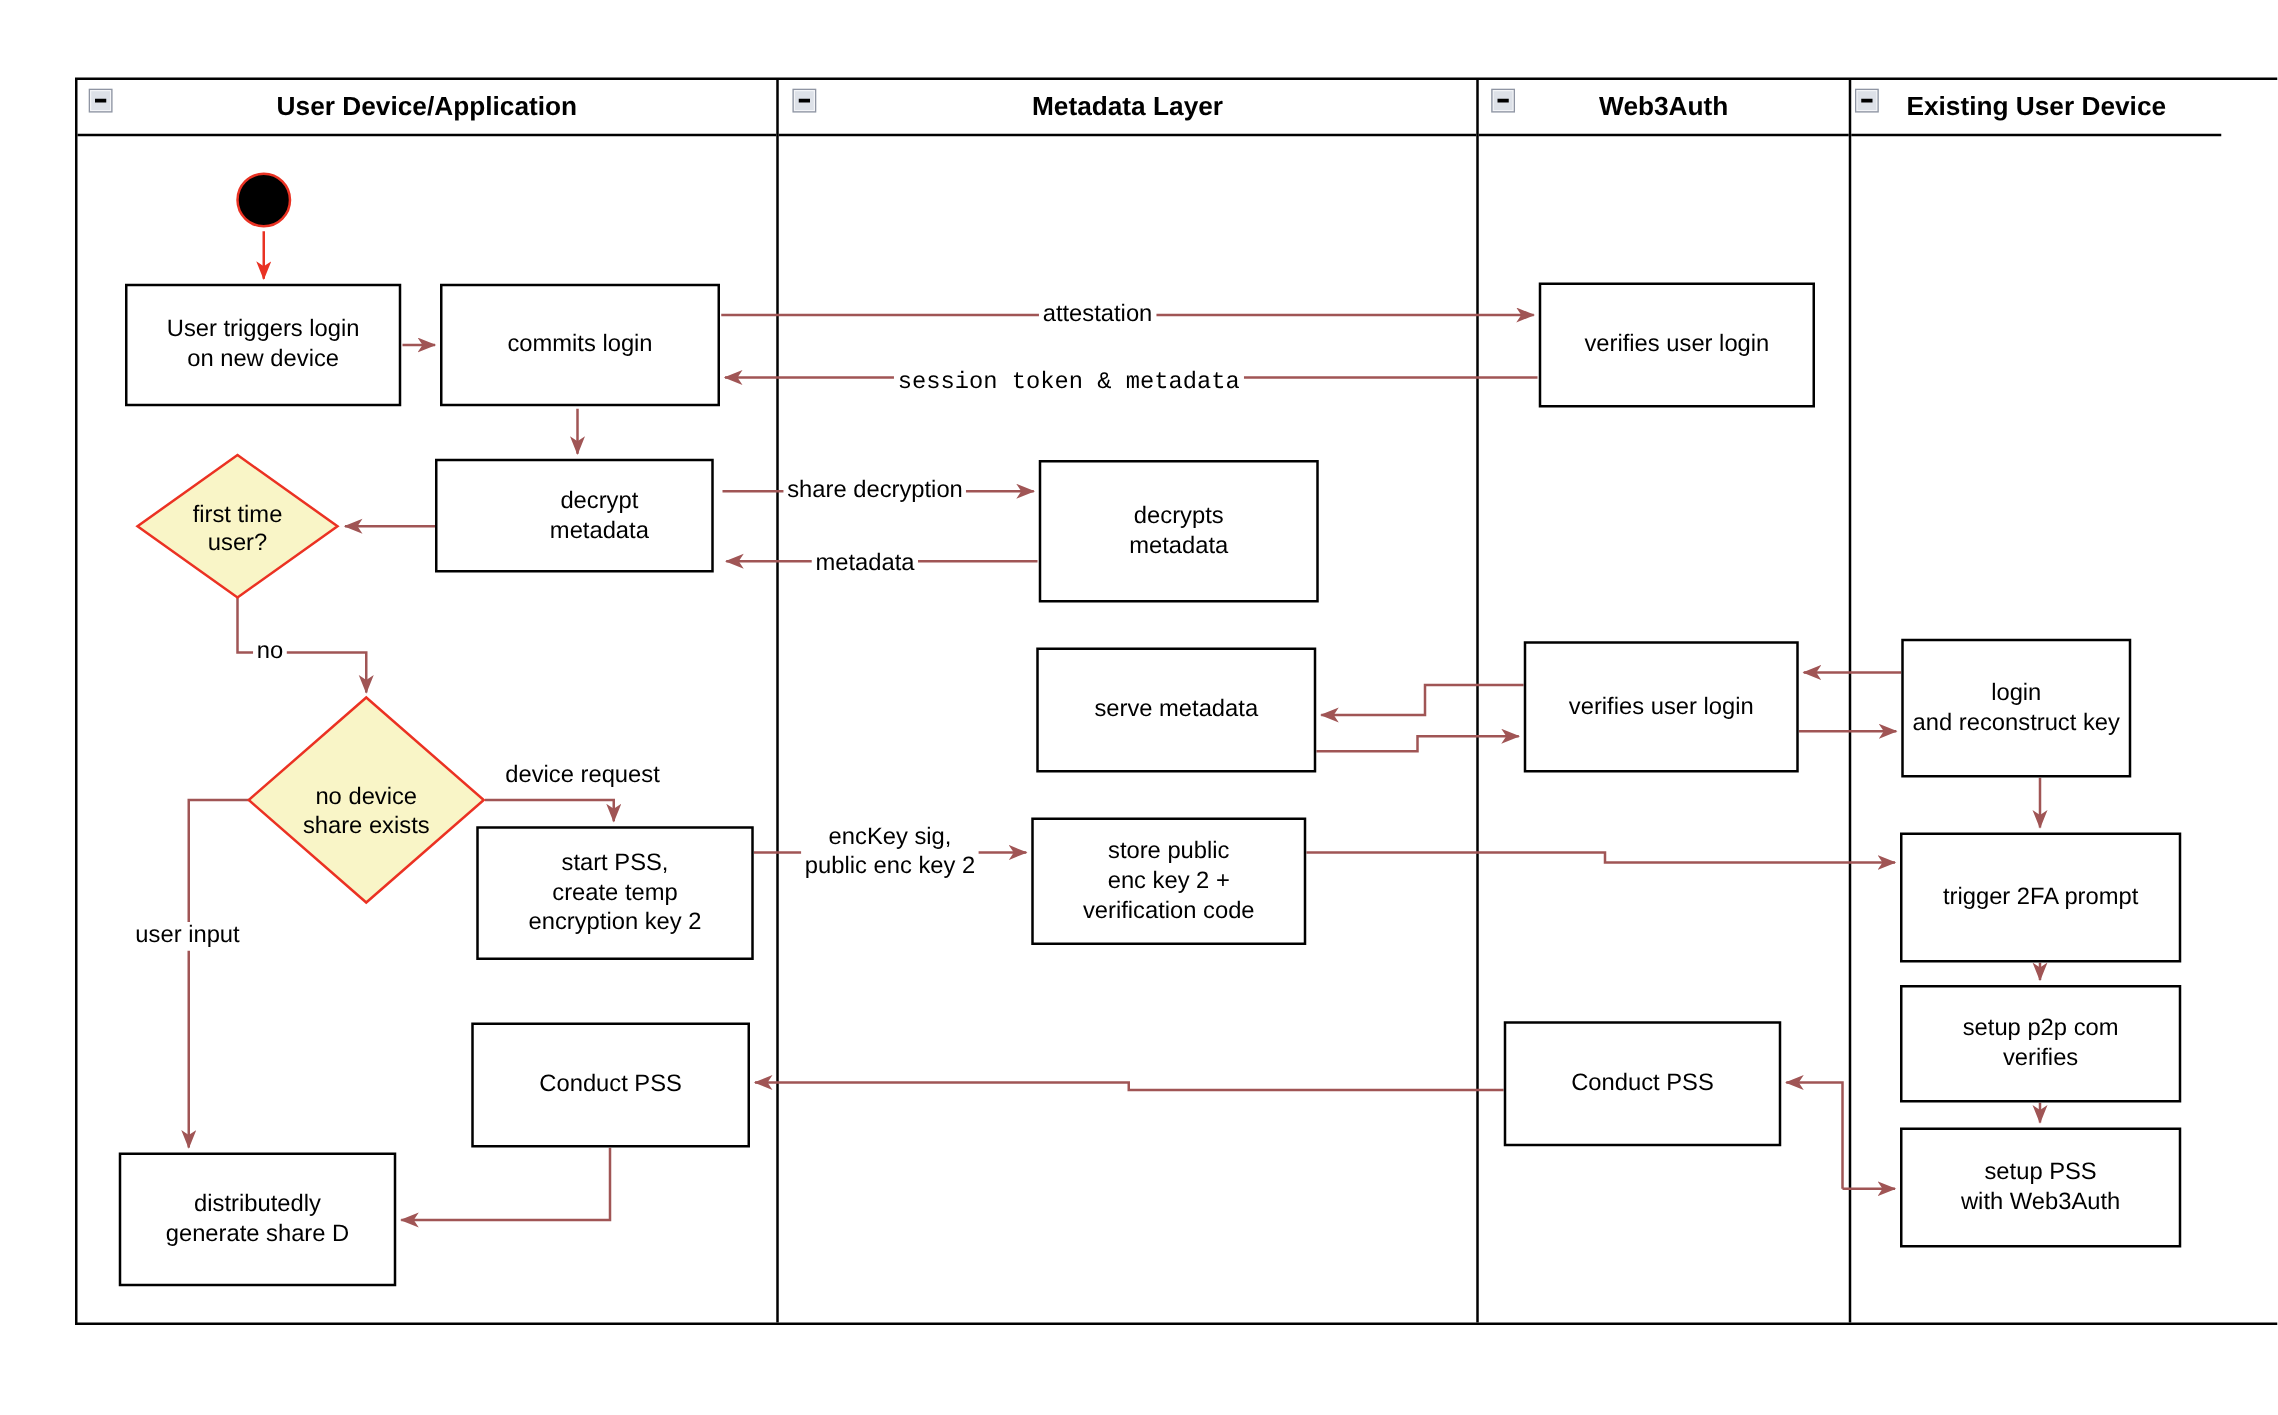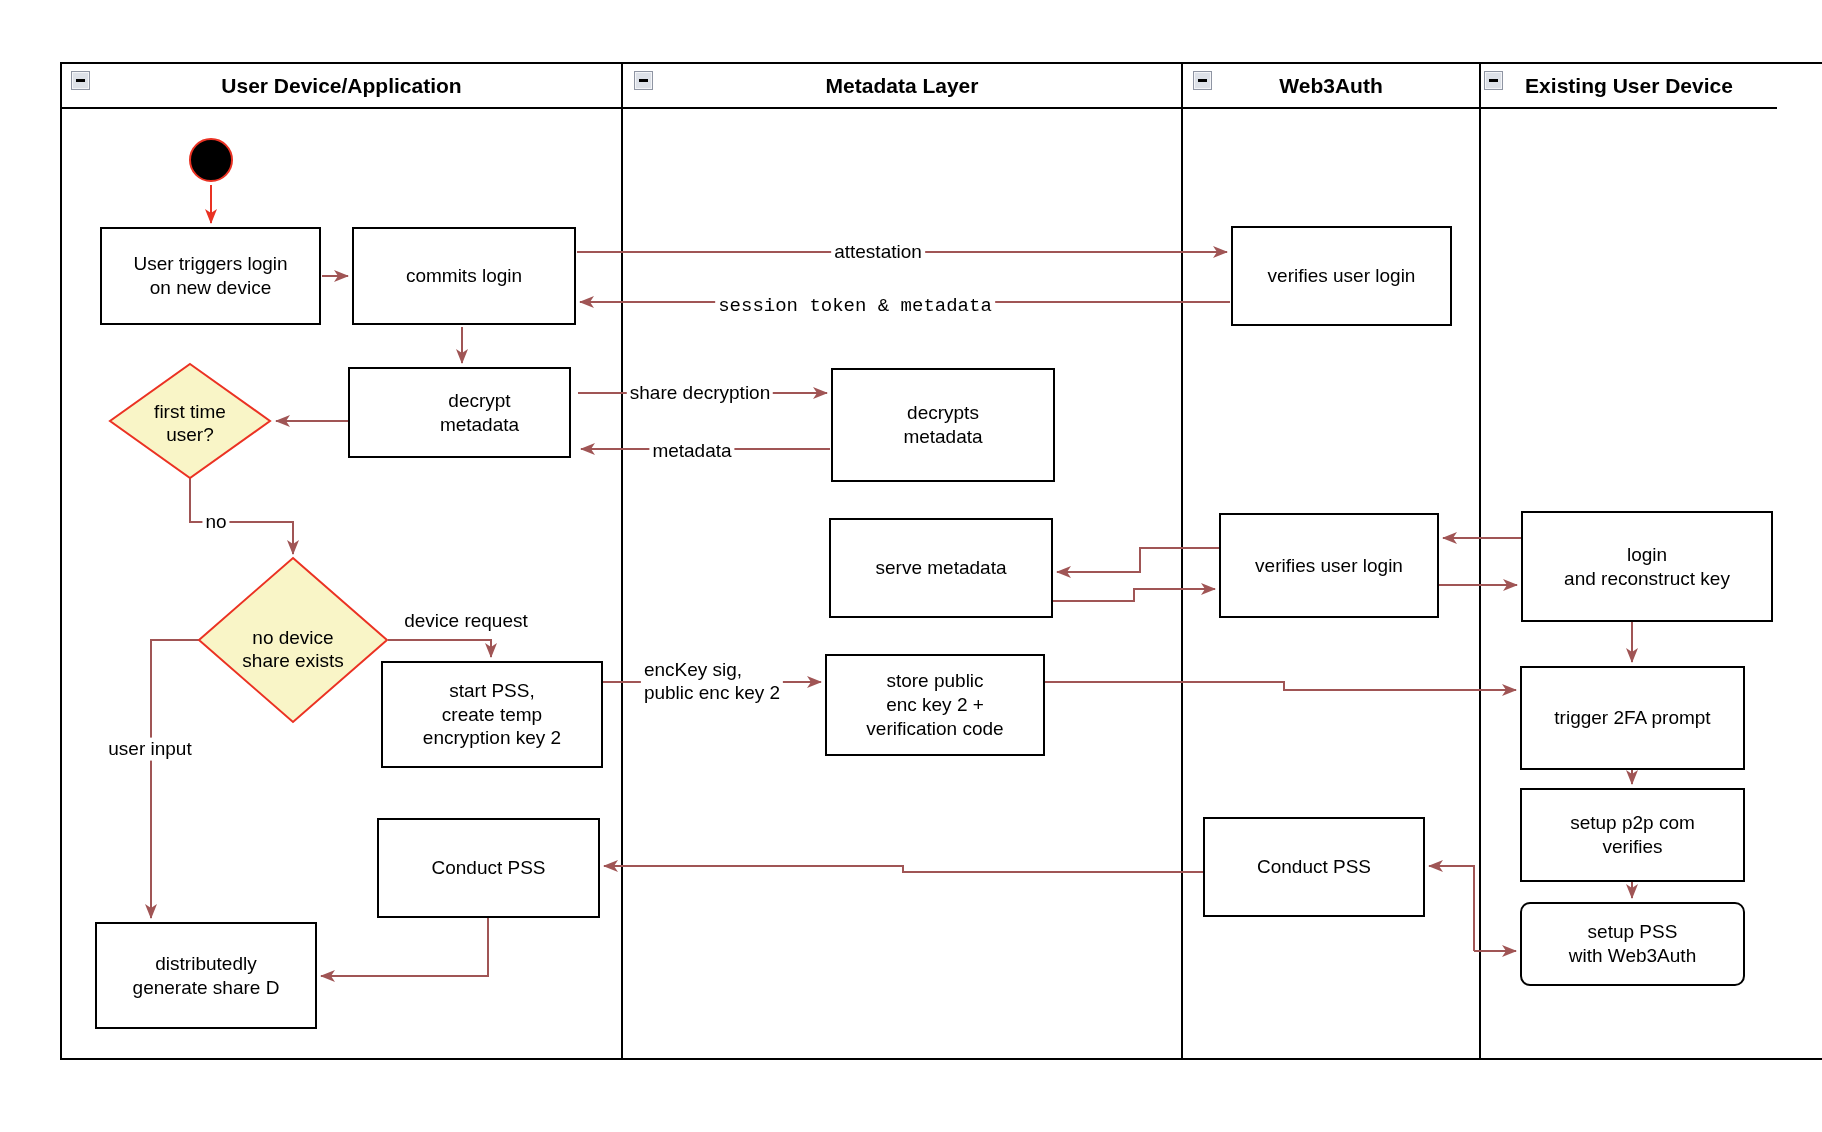--- a/index.html
+++ b/index.html
@@ -21,21 +21,21 @@
   .node{position:absolute;background:#fff;border:2px solid var(--box-border);box-sizing:border-box;
     display:flex;align-items:center;justify-content:center;text-align:center;
     font-size:19px;line-height:1.25;white-space:pre-line;z-index:3;}
   .decision-label{position:absolute;transform:translate(-50%,-50%);text-align:center;font-size:19px;
     line-height:1.2;white-space:pre-line;z-index:3;}
   
   #edges{position:absolute;left:0;top:0;z-index:2;}
   .edge{fill:none;stroke:var(--arrow);stroke-width:2;}
   .edge.hot{stroke:var(--highlight);}
   .edge-label{position:absolute;transform:translate(-50%,-50%);background:#fff;padding:0 3px;
-    font-size:19px;line-height:1.2;white-space:pre-line;z-index:4;}
+    font-size:19px;line-height:1.2;white-space:pre-line;text-align:center;z-index:4;}
   
   .start-node{position:absolute;left:189px;top:138px;width:44px;height:44px;border-radius:50%;
     background:#000;border:2px solid var(--highlight);box-sizing:border-box;z-index:3;}
 </style>
 </head>
 <body>
 
 <div id="canvas">
 
   <div class="pool">
@@ -122,32 +122,32 @@
   <div class="node" style="left:100px;top:227px;width:221px;height:98px;">User triggers login
 on new device</div>
   <div class="node" style="left:352px;top:227px;width:224px;height:98px;">commits login</div>
   <div class="node" style="left:1231px;top:226px;width:221px;height:100px;">verifies user login</div>
   <div class="node" style="left:348px;top:367px;width:223px;height:91px;padding-left:40px;">decrypt
 metadata</div>
   <div class="node" style="left:831px;top:368px;width:224px;height:114px;">decrypts
 metadata</div>
   <div class="node" style="left:829px;top:518px;width:224px;height:100px;">serve metadata</div>
   <div class="node" style="left:1219px;top:513px;width:220px;height:105px;">verifies user login</div>
-  <div class="node" style="left:1521px;top:511px;width:252px;height:111px;">login
+  <div class="node" style="left:1521px;top:511px;width:184px;height:111px;">login
 and reconstruct key</div>
   <div class="node" style="left:381px;top:661px;width:222px;height:107px;">start PSS,
 create temp
 encryption key 2</div>
   <div class="node" style="left:825px;top:654px;width:220px;height:102px;">store public
 enc key 2 +
 verification code</div>
   <div class="node" style="left:1520px;top:666px;width:225px;height:104px;">trigger 2FA prompt</div>
   <div class="node" style="left:1520px;top:788px;width:225px;height:94px;">setup p2p com
 verifies</div>
-  <div class="node" style="left:1520px;top:902px;width:225px;height:84px;border-radius:10px;">setup PSS
+  <div class="node" style="left:1520px;top:902px;width:225px;height:96px;">setup PSS
 with Web3Auth</div>
   <div class="node" style="left:377px;top:818px;width:223px;height:100px;">Conduct PSS</div>
   <div class="node" style="left:1203px;top:817px;width:222px;height:100px;">Conduct PSS</div>
   <div class="node" style="left:95px;top:922px;width:222px;height:107px;">distributedly
 generate share D</div>
 
   <div class="edge-label" style="left:878px;top:252px;">attestation</div>
   <div class="edge-label" style="left:855px;top:306px;font-family:Liberation Mono, monospace;">session token &amp; metadata</div>
   <div class="edge-label" style="left:700px;top:393px;">share decryption</div>
   <div class="edge-label" style="left:692px;top:451px;">metadata</div>

